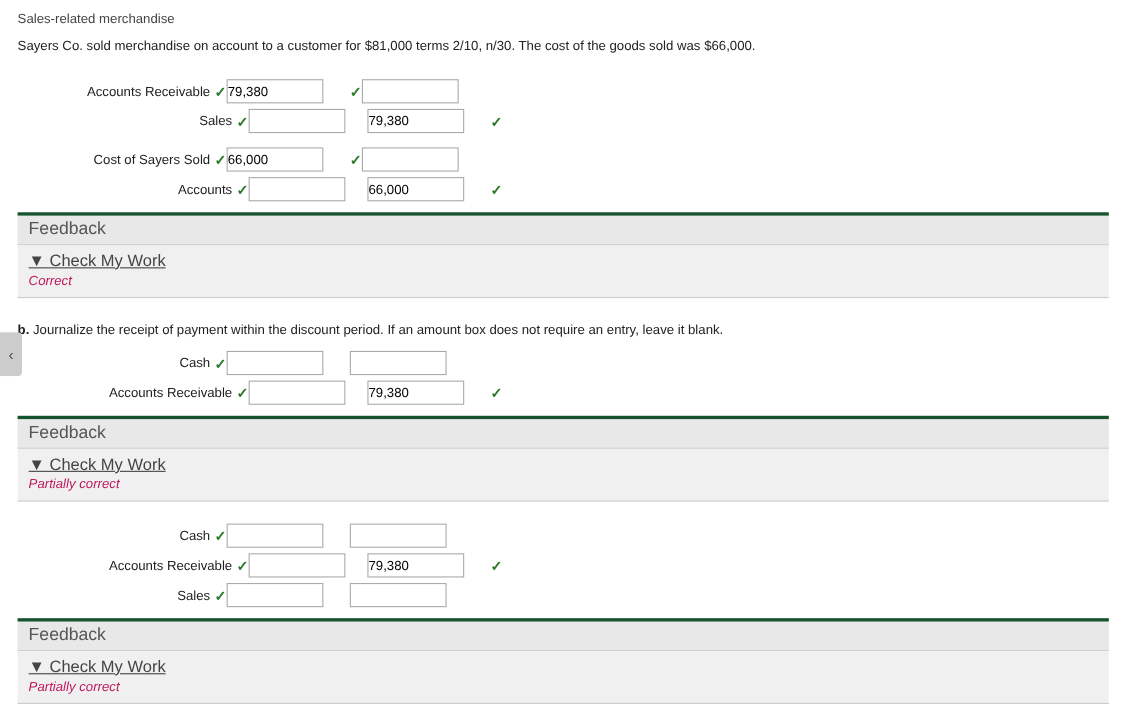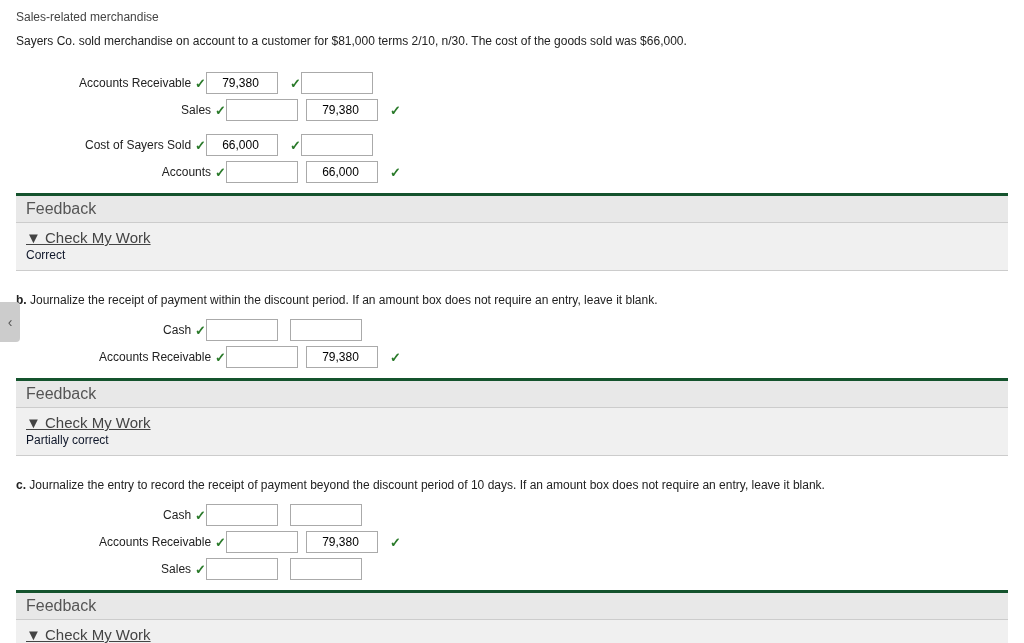--- a/index.html
+++ b/index.html
@@ -47,28 +47,28 @@
       font-size: 12px;
       justify-content: flex-end;
     }
     .check-mark {
       color: #2a7a2a;
       font-weight: bold;
       margin-left: 4px;
       font-size: 13px;
     }
     .input-box {
-      width: 72px;
+      width: 88px;
       height: 22px;
       border: 1px solid #aaa;
       font-size: 12px;
-      text-align: center;
+      text-align: left;
       padding-right: 3px;
       background: #fff;
-      margin-right: 8px;
+      margin-right: 20px;
     }
     .input-box.empty {
       background: #fff;
     }
     .check-after {
       color: #2a7a2a;
       font-weight: bold;
       font-size: 13px;
       margin-left: 4px;
     }
@@ -90,21 +90,22 @@
     }
     .check-my-work-label {
       font-size: 15px;
       color: #444;
       text-decoration: underline;
       cursor: pointer;
     }
     .result-text {
       font-size: 12px;
       padding: 2px 0;
-      color: #0f172a;
+      color: #be185d;
+      font-style: italic;
     }
     .section-wrapper {
       margin-bottom: 20px;
     }
     .spacer {
       height: 8px;
     }
     .left-arrow {
       position: fixed;
       left: 0;
@@ -213,23 +214,20 @@
     </div>
   </div>
   <div class="feedback-bar">Feedback</div>
   <div class="check-my-work-bar">
     <div class="check-my-work-label">▼ Check My Work</div>
     <div class="result-text">Partially correct</div>
   </div>
 </div>
 
 <div class="section-wrapper">
-  <div class="section-label">
-    <strong>c.</strong> Journalize the entry to record the receipt of payment beyond the discount period of 10 days. If an amount box does not require an entry, leave it blank.
-  </div>
   <div class="journal-entry">
 
     <div class="entry-row">
       <div class="account-name">
         <span>Cash</span>
         <span class="check-mark">✓</span>
       </div>
       <div class="two-inputs">
         <input class="input-box empty" type="text" value="" style="">
         <input class="input-box empty" type="text" value="" style="">

